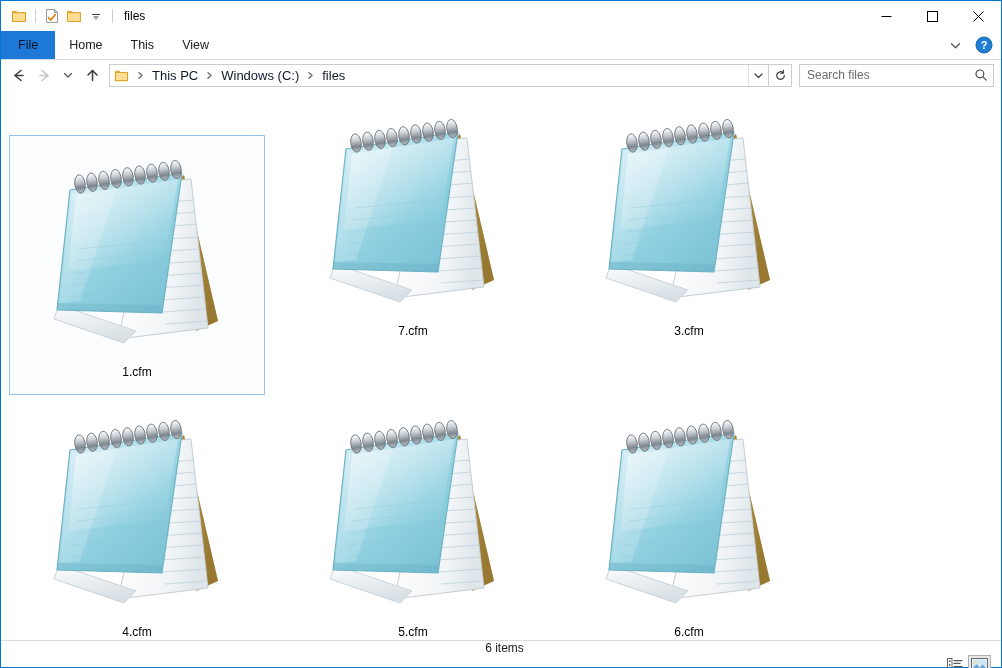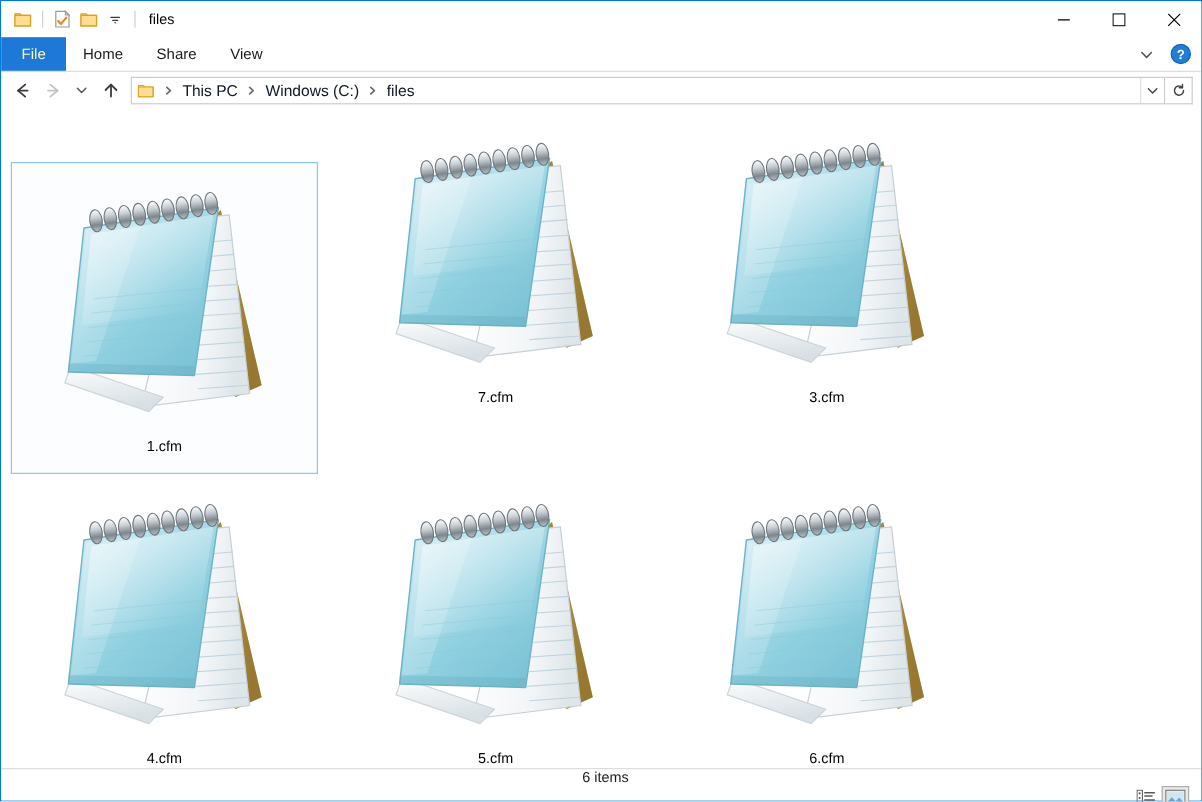--- a/index.html
+++ b/index.html
@@ -94,21 +94,21 @@
     justify-content: center;
     padding: 0 14px;
     font-size: 12.5px;
     color: #1a1a1a;
     height: 28px;
     box-sizing: border-box;
     white-space: nowrap;
   }
   .tab.file {
     background: #1e78d7;
-    color: #fef9c3;
+    color: #0f172a;
     padding: 0 17px;
   }
   .ribbon-right {
     margin-left: auto;
     display: flex;
     align-items: center;
     padding-right: 7px;
     gap: 8px;
   }
   .ribbon-chevron {
@@ -376,21 +376,21 @@
         <svg width="11" height="11" viewBox="0 0 11 11">
             <path d="M0.5 0.5l10 10M10.5 0.5l-10 10" stroke="#000" stroke-width="1"></path>
           </svg>
       </div>
     </div>
   </div>
 
   <div class="ribbon">
     <div class="tab file">File</div>
     <div class="tab">Home</div>
-    <div class="tab">Share</div>
+    <div class="tab">This</div>
     <div class="tab">View</div>
 
     <div class="ribbon-right">
       <div class="ribbon-chevron">
         <svg width="13" height="13" viewBox="0 0 13 13">
           <path d="M2.5 4.8l4 4 4-4" fill="none" stroke="#555" stroke-width="1.3" stroke-linecap="round" stroke-linejoin="round"></path>
         </svg>
       </div>
       <div class="help-btn">
         <svg width="18" height="18" viewBox="0 0 18 18">
@@ -464,20 +464,29 @@
       </div>
     </div>
 
     <div class="refresh-btn">
       <svg width="13" height="13" viewBox="0 0 13 13">
         <path d="M10.3 6.5a3.8 3.8 0 1 1-1.15-2.7" fill="none" stroke="#444" stroke-width="1.25" stroke-linecap="round"></path>
         <path d="M9.4 1.4v2.7H6.7" fill="none" stroke="#444" stroke-width="1.25" stroke-linecap="round" stroke-linejoin="round"></path>
       </svg>
     </div>
 
+    <div class="searchbox">
+      <input class="search-input" type="text" placeholder="Search files" style="">
+      <div class="search-icon-wrap">
+        <svg width="14" height="14" viewBox="0 0 14 14">
+          <circle cx="5.9" cy="5.9" r="3.9" fill="none" stroke="#4a4a4a" stroke-width="1.2"></circle>
+          <path d="M8.9 8.9l3.3 3.3" stroke="#4a4a4a" stroke-width="1.2" stroke-linecap="round"></path>
+        </svg>
+      </div>
+    </div>
   </div>
 
   <div class="content">
     <div class="grid">
 
       <div class="file-item selected">
         <div class="icon-wrap">
           <svg width="210" height="205" viewBox="0 0 210 205">
             <defs>
               <linearGradient id="cov1" x1="0.12" y1="0.05" x2="0.82" y2="0.95">

